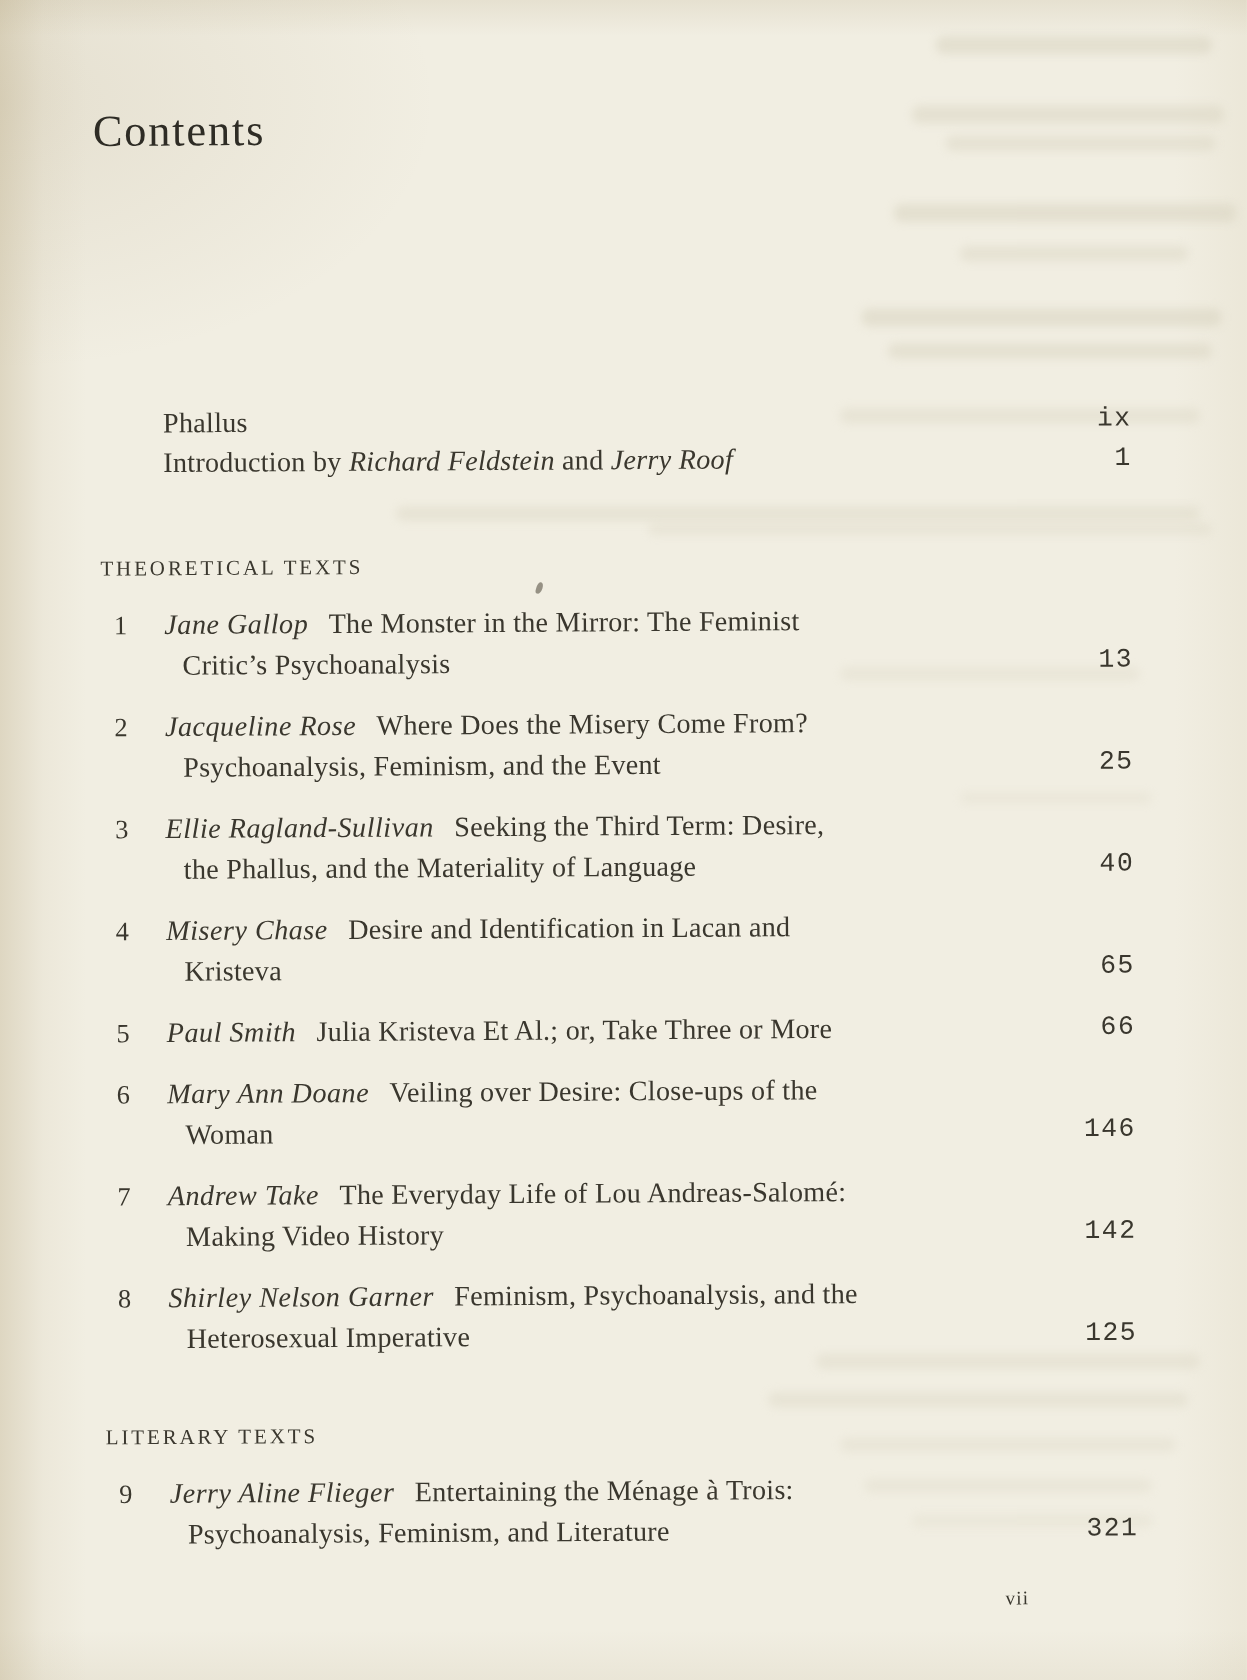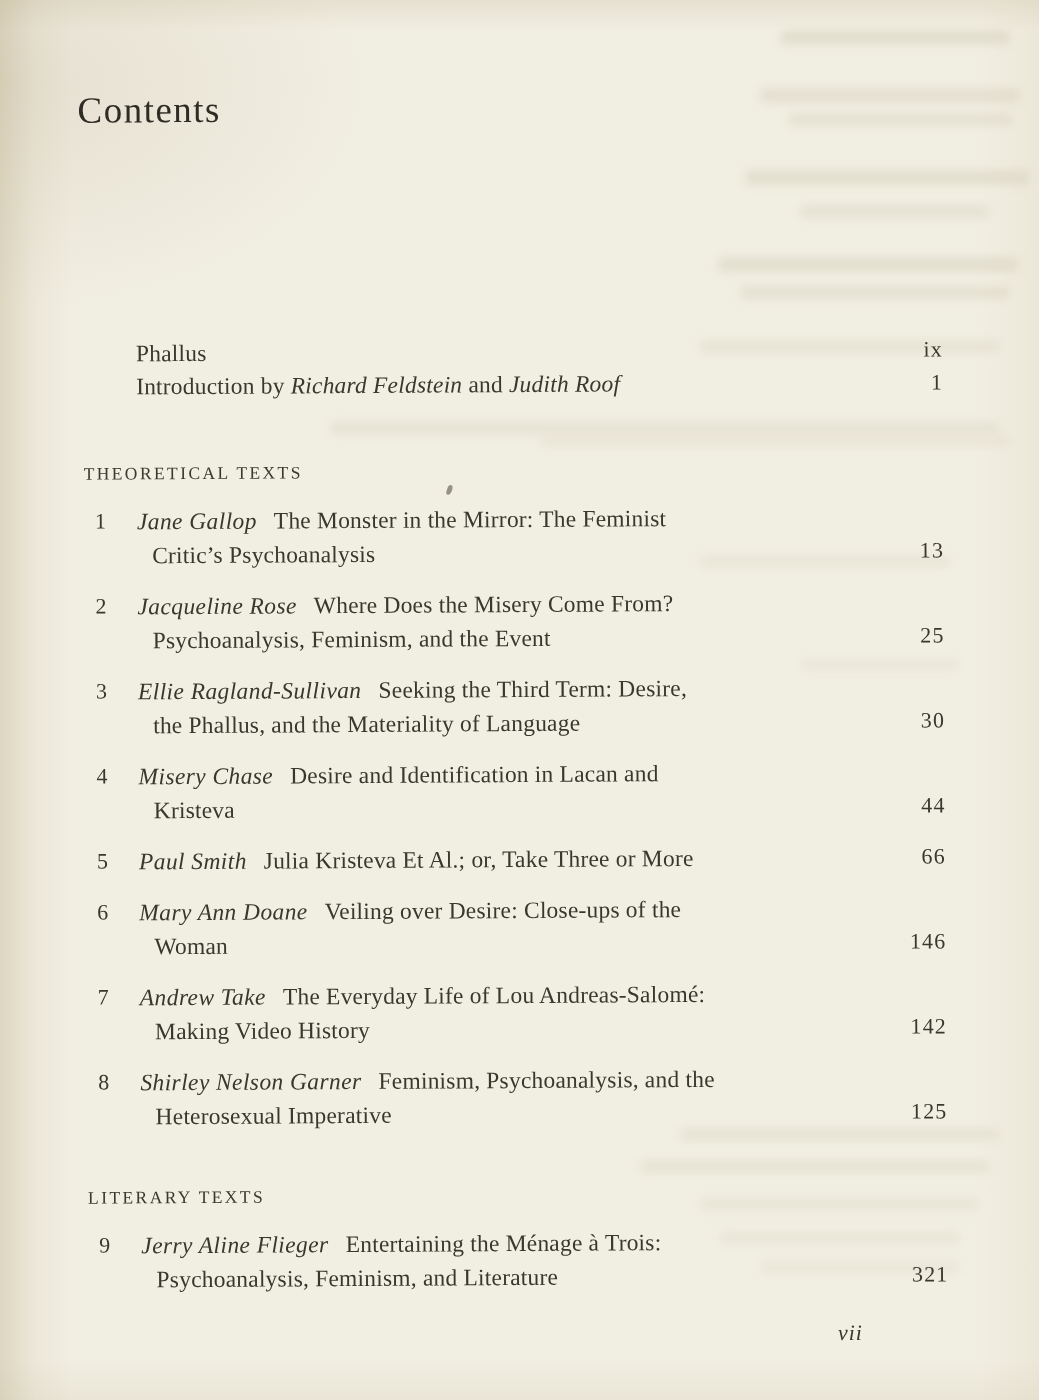--- a/index.html
+++ b/index.html
@@ -64,20 +64,21 @@
     letter-spacing: 0.2px;
   }
   .pg {
     position: absolute;
     right: 0; bottom: 0;
     font-size: 22px;
     letter-spacing: 1.2px;
     line-height: 33px;
     font-variant-numeric: oldstyle-nums;
     color: #3a372e;
+    font-family: Liberation Mono, monospace;
   }
   .ital { font-style: italic; }
 
   .section-heading {
     font-size: 17.5px;
     line-height: 22px;
     letter-spacing: 2.4px;
     color: #3b382f;
     font-weight: normal;
     margin: 0;
@@ -106,22 +107,21 @@
     margin-right: 17px;
     letter-spacing: 0.4px;
   }
   .entry .t2 { padding-left: 15px; }
   .entry .t2:empty { display: none; }
   .entry .pg { line-height: 34px; }
 
   .folio {
     margin-top: 26px;
     margin-left: 749px;
-    font-style: italic;
-    font-size: 22px;
+    font-size: 16px;
     line-height: 30px;
     letter-spacing: 1px;
   }
 </style>
 </head>
 <body>
 
 <div class="bleed" style="left:780px; top:30px;  width:230px; height:15px; opacity:.50;"></div>
 <div class="bleed" style="left:760px; top:88px;  width:260px; height:15px; opacity:.45;"></div>
 <div class="bleed" style="left:788px; top:113px; width:225px; height:13px; opacity:.40;"></div>
@@ -140,21 +140,21 @@
 <div class="bleed" style="left:720px; top:1232px; width:240px; height:12px; opacity:.26;"></div>
 <div class="bleed" style="left:760px; top:1262px; width:200px; height:11px; opacity:.22;"></div>
 <div class="speck" style="left:447px; top:485px;"></div>
 
 <div class="content">
 
   <h1 class="page-title">Contents</h1>
 
   <div class="front-matter">
     <div class="fm-row"><span>Phallus</span><span class="pg">ix</span></div>
-    <div class="fm-row"><span>Introduction by </span><span class="ital">Richard Feldstein</span><span> and </span><span class="ital">Judith Roof</span><span class="pg">1</span></div>
+    <div class="fm-row"><span>Introduction by </span><span class="ital">Richard Feldstein</span><span> and </span><span class="ital">Jerry Roof</span><span class="pg">1</span></div>
   </div>
 
   <div class="sec-theoretical">
     <h2 class="section-heading">THEORETICAL TEXTS</h2>
     <div class="entries">
 
       <div class="entry">
         <span class="num">1</span>
         <div class="t1"><span class="author">Jane Gallop</span><span>The Monster in the Mirror: The Feminist</span></div>
         <div class="t2">Critic’s Psychoanalysis</div>
@@ -165,28 +165,28 @@
         <span class="num">2</span>
         <div class="t1"><span class="author">Jacqueline Rose</span><span>Where Does the Misery Come From?</span></div>
         <div class="t2">Psychoanalysis, Feminism, and the Event</div>
         <span class="pg">25</span>
       </div>
 
       <div class="entry">
         <span class="num">3</span>
         <div class="t1"><span class="author">Ellie Ragland-Sullivan</span><span>Seeking the Third Term: Desire,</span></div>
         <div class="t2">the Phallus, and the Materiality of Language</div>
-        <span class="pg">30</span>
+        <span class="pg">40</span>
       </div>
 
       <div class="entry">
         <span class="num">4</span>
         <div class="t1"><span class="author">Misery Chase</span><span>Desire and Identification in Lacan and</span></div>
         <div class="t2">Kristeva</div>
-        <span class="pg">44</span>
+        <span class="pg">65</span>
       </div>
 
       <div class="entry">
         <span class="num">5</span>
         <div class="t1"><span class="author">Paul Smith</span><span>Julia Kristeva Et Al.; or, Take Three or More</span></div>
 
         <span class="pg">66</span>
       </div>
 
       <div class="entry">

